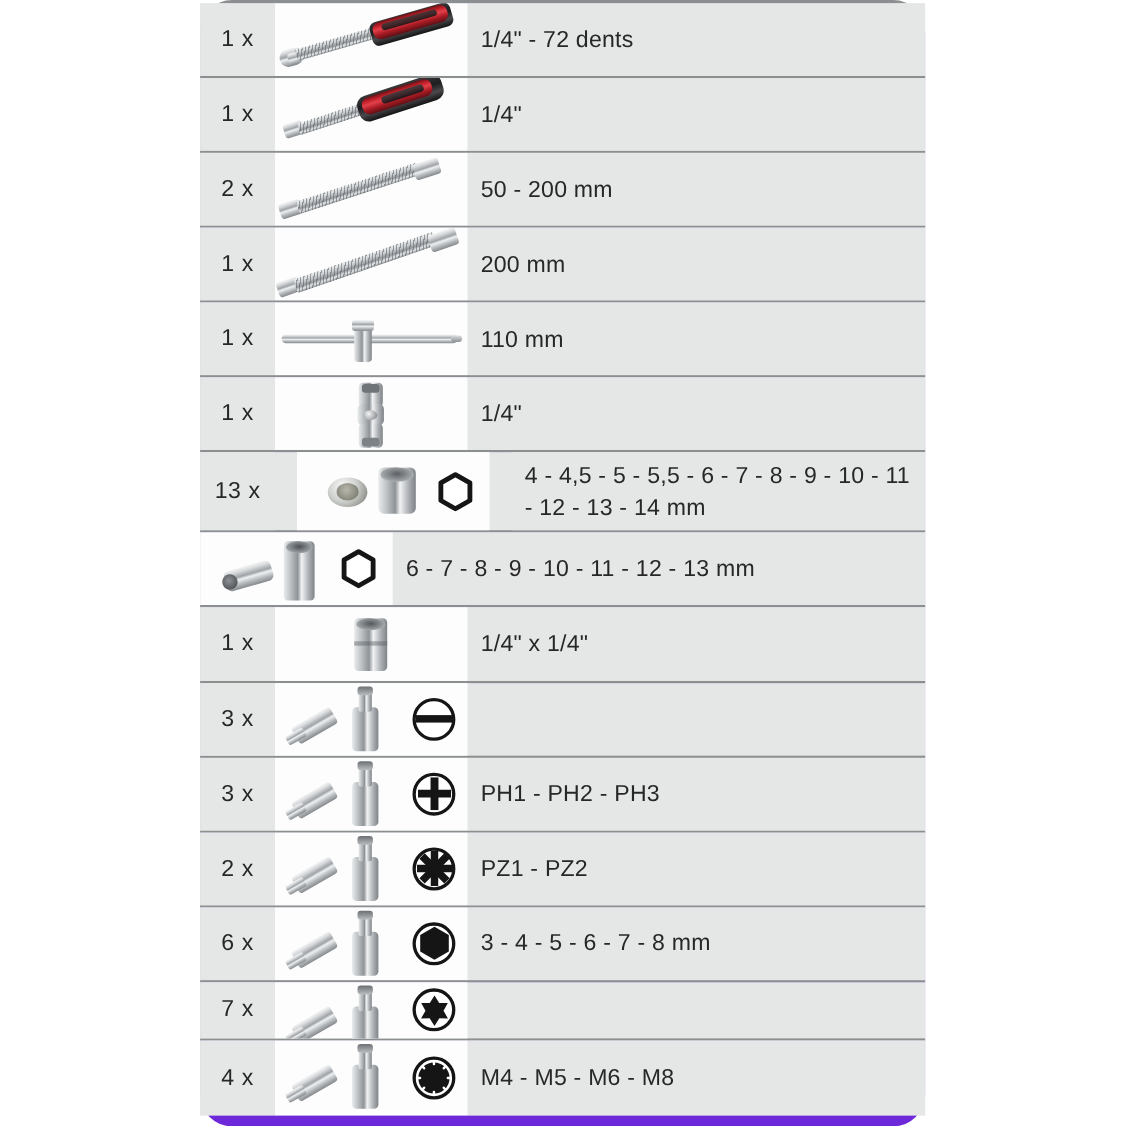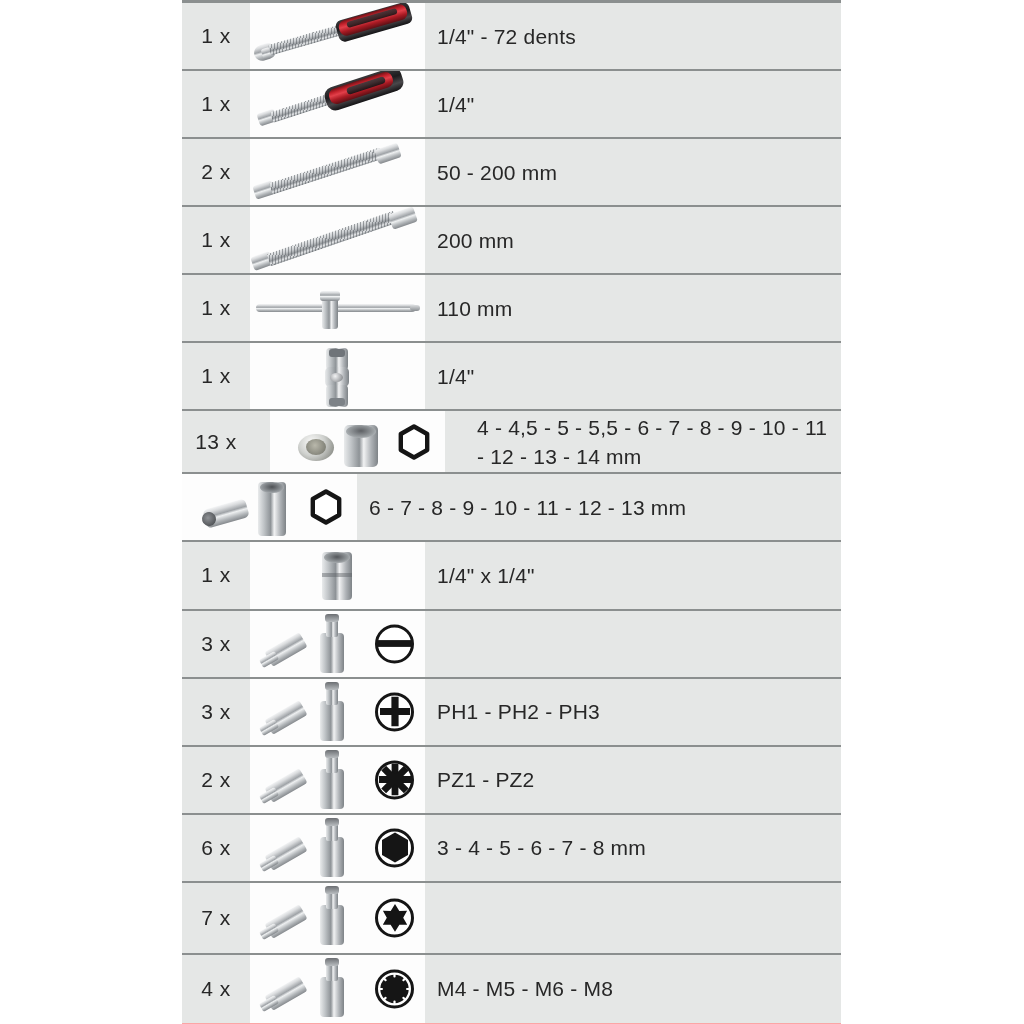--- a/index.html
+++ b/index.html
@@ -14,21 +14,22 @@
     width:1024px;height:1024px;
     background:#ffffff;
   }
   #table{
     position:absolute;
     left:182px;top:0px;
     width:659px;
     height:1024px;
     box-sizing:border-box;
     border-top:3px solid #8b8f8f;
-    background:#fca5a5;
+    background:#6d28d9;
+    border-radius:29px;
   }
   .row{
     display:flex;
     align-items:stretch;
     box-sizing:border-box;
     border-bottom:2px solid #8b8f8f;
     background:#e5e7e6;
     position:relative;
   }
   .row:last-child{border-bottom:none;}
@@ -195,21 +196,21 @@
             <i class="chrome-v" style="left:75px;top:24px;width:24px;height:20px;border-radius:5px"></i>
             <i style="left:80px;top:30px;width:13px;height:9px;border-radius:50%;background:radial-gradient(circle at 40% 35%,#f2f3f4,#76797d)"></i>
             <i class="chrome-v" style="left:76px;top:42px;width:22px;height:22px;border-radius:4px"></i>
             <i style="left:79px;top:55px;width:16px;height:8px;background:#7d8287;border-radius:3px"></i>
           </span>
         </div>
         <div class="desc">
           <span>1/4"</span>
         </div>
       </div>
-      <div class="row" style="height: 63px; gap: 20px;">
+      <div class="row" style="height: 73px; gap: 20px;">
         <div class="qty">13 x</div>
         <div class="pic">
           <span class="art">
             <i style="left:28px;top:23px;width:36px;height:27px;border-radius:50%;background:radial-gradient(circle at 38% 32%,#fbfbfa,#cfd1ce 45%,#898b85 85%);"></i>
             <i style="left:36px;top:28px;width:20px;height:16px;border-radius:50%;background:radial-gradient(circle at 45% 40%,#b9b8ab,#6e6f66)"></i>
             <i class="chrome-v" style="left:74px;top:14px;width:34px;height:42px;border-radius:5px"></i>
             <i style="left:76px;top:14px;width:30px;height:13px;border-radius:50%;background:radial-gradient(ellipse at 50% 45%,#5d6064,#9ba0a3 60%,#cfd3d6);"></i>
           </span>
           <span style="position:absolute;left:125px;top:50%;transform:translateY(-50%)">
             <span class="sym-hexout">
@@ -335,21 +336,21 @@
               <svg width="32" height="32" viewBox="0 0 32 32">
                 <polygon points="16,1 29,8.5 29,23.5 16,31 3,23.5 3,8.5" fill="#151515"></polygon>
               </svg>
             </span>
           </span>
         </div>
         <div class="desc">
           <span>3 - 4 - 5 - 6 - 7 - 8 mm</span>
         </div>
       </div>
-      <div class="row" style="height: 72px;">
+      <div class="row" style="height: 53px;">
         <div class="qty">7 x</div>
         <div class="pic">
           <span class="art">
             <i class="chrome" style="left:16px;top:30px;width:40px;height:17px;border-radius:3px;transform:rotate(-30deg)"></i>
             <i class="chrome" style="left:10px;top:44px;width:18px;height:9px;border-radius:2px;transform:rotate(-30deg)"></i>
             <i class="chrome-v" style="left:70px;top:22px;width:24px;height:40px;border-radius:4px"></i>
             <i class="chrome-v" style="left:76px;top:4px;width:12px;height:22px;border-radius:2px"></i>
             <i style="left:75px;top:3px;width:14px;height:8px;border-radius:3px;background:linear-gradient(180deg,#6b6e72,#b9bdc0)"></i>
           </span>
           <span style="position:absolute;left:125px;top:50%;transform:translateY(-50%)">

